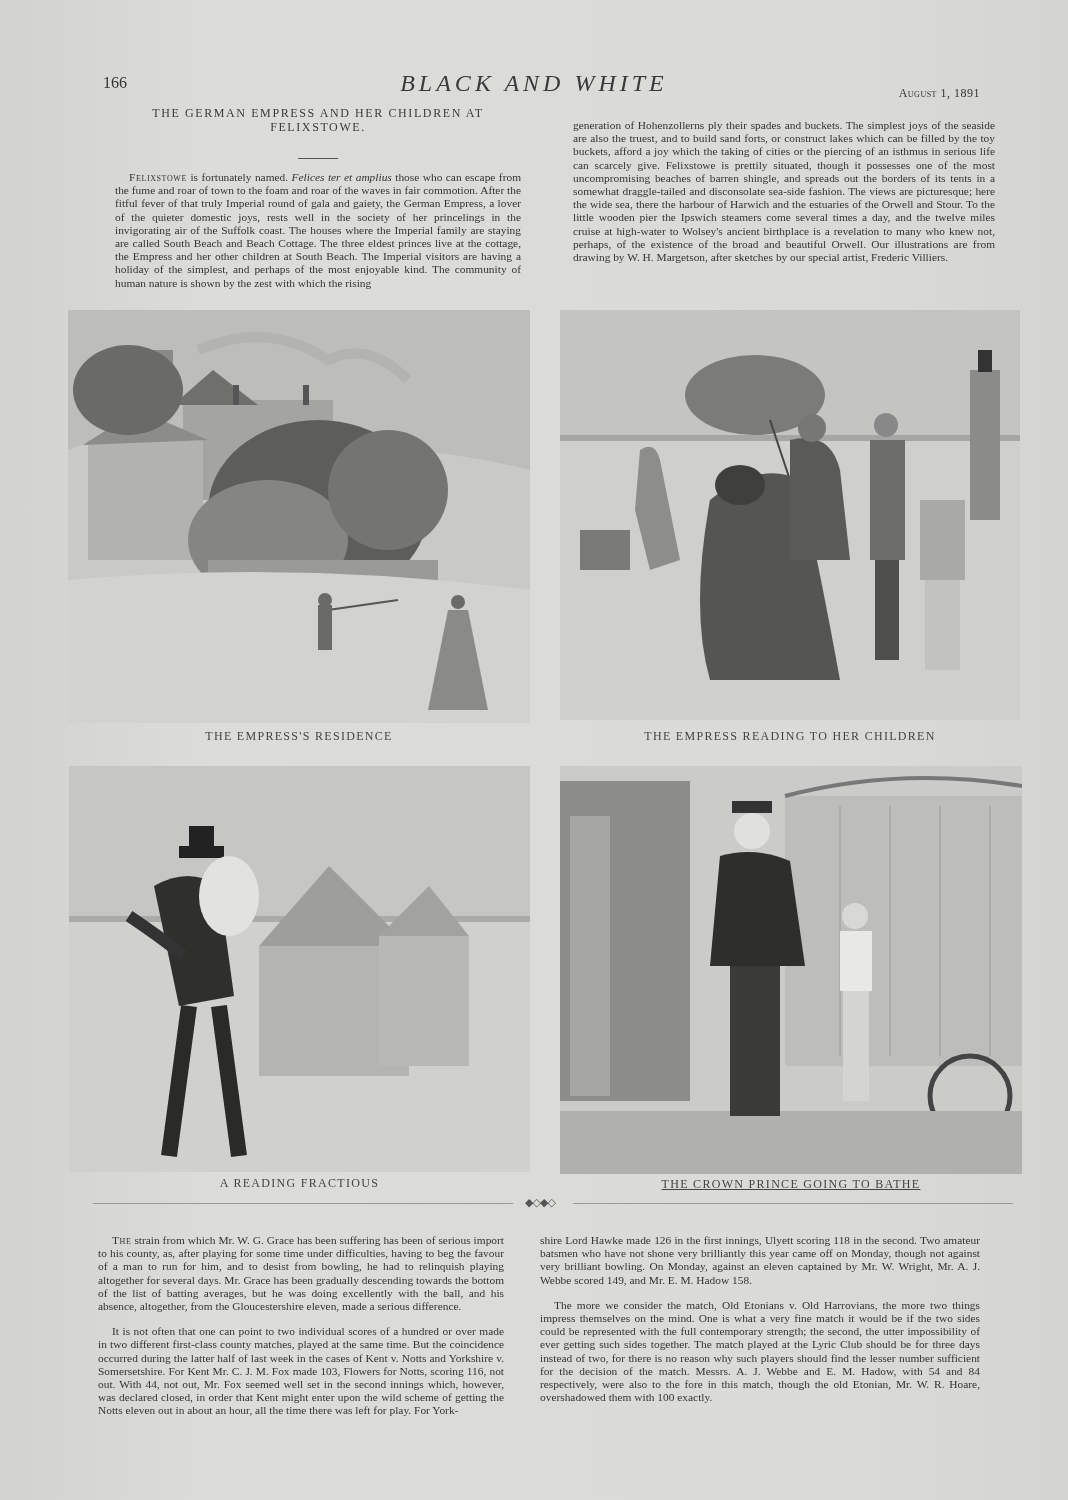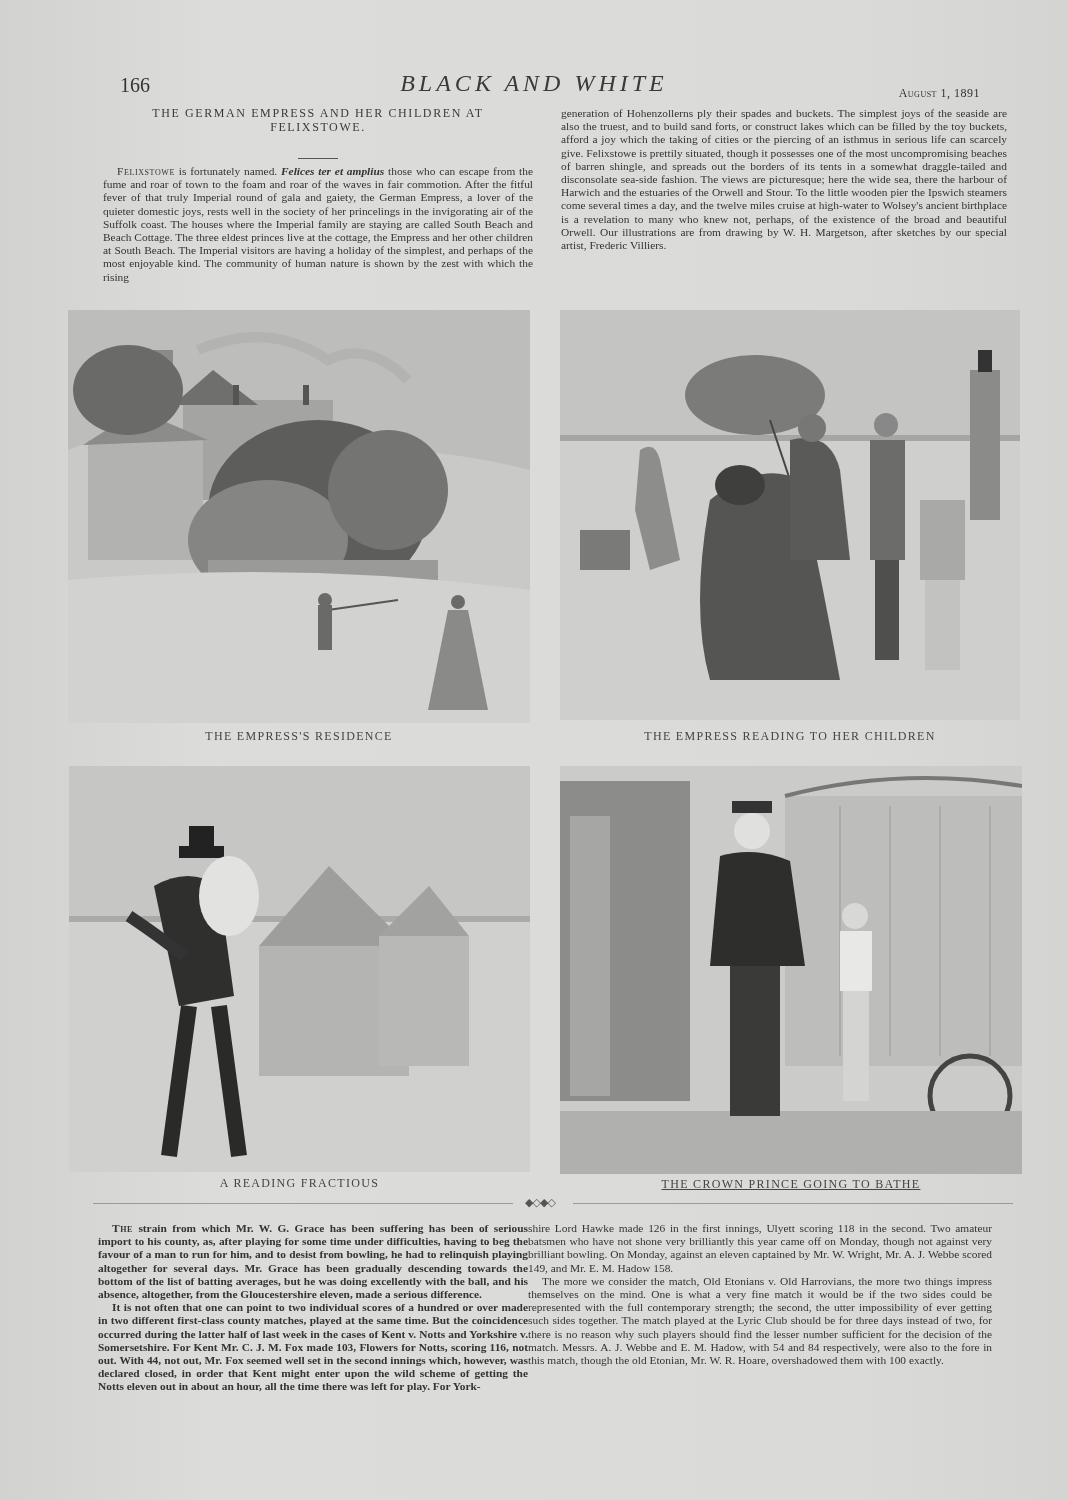--- a/index.html
+++ b/index.html
@@ -5,36 +5,36 @@
   html, body { margin: 0; padding: 0; }
   body {
     width: 1068px; height: 1500px; position: relative; overflow: hidden;
     background: #d8d8d6;
     font-family: "Liberation Serif", "DejaVu Serif", serif;
     color: #2e2e2e;
   }
   .page { position: absolute; inset: 0; background: linear-gradient(90deg, #d2d2d0 0%, #dcdcda 20%, #dadad8 80%, #d4d4d2 100%); }
 
   
-  .page-number { position: absolute; left: 120px; top: 74px; font-size: 20px; color: #333; }
+  .page-number { position: absolute; left: 103px; top: 74px; font-size: 16px; color: #333; }
   .masthead { position: absolute; left: 0; right: 0; top: 70px; text-align: center; font-size: 24px; font-style: italic; letter-spacing: 4px; color: #3a3a3a; }
   .issue-date { position: absolute; right: 88px; top: 86px; font-size: 12px; font-variant: small-caps; letter-spacing: 0.5px; color: #333; }
 
   
   .col { position: absolute; font-size: 11.4px; line-height: 13.2px; text-align: justify; color: #333; }
-  .col p { margin: 0; text-indent: 14px; }
+  .col p { margin: 12px; text-indent: 14px; }
   .col p.noindent { text-indent: 0; }
   .article-title { text-align: center; font-size: 12px; letter-spacing: 1.6px; line-height: 14px; color: #3a3a3a; margin: 0 0 24px 0; }
   .title-rule { width: 40px; height: 1px; background: #555; margin: 0 auto 6px auto; }
   .smallcaps { font-variant: small-caps; letter-spacing: 0.6px; }
-  .italic { font-style: italic; font-weight: bold; }
+  .italic { font-style: italic; }
 
   #col-top-left { left: 103px; top: 106px; width: 430px; }
   #col-top-right { left: 561px; top: 107px; width: 446px; }
-  #col-bottom-left { left: 98px; top: 1222px; width: 430px; font-weight: bold; }
+  #col-bottom-left { left: 86px; top: 1222px; width: 430px; }
   #col-bottom-right { left: 528px; top: 1222px; width: 464px; }
 
   
   .illus { position: absolute; background: #9d9d9b; overflow: hidden; }
   .illus svg { width: 100%; height: 100%; display: block; }
   #illus-1 { left: 68px; top: 310px; width: 462px; height: 413px; }
   #illus-2 { left: 560px; top: 310px; width: 460px; height: 410px; }
   #illus-3 { left: 69px; top: 766px; width: 461px; height: 406px; }
   #illus-4 { left: 560px; top: 766px; width: 462px; height: 408px; }
 

